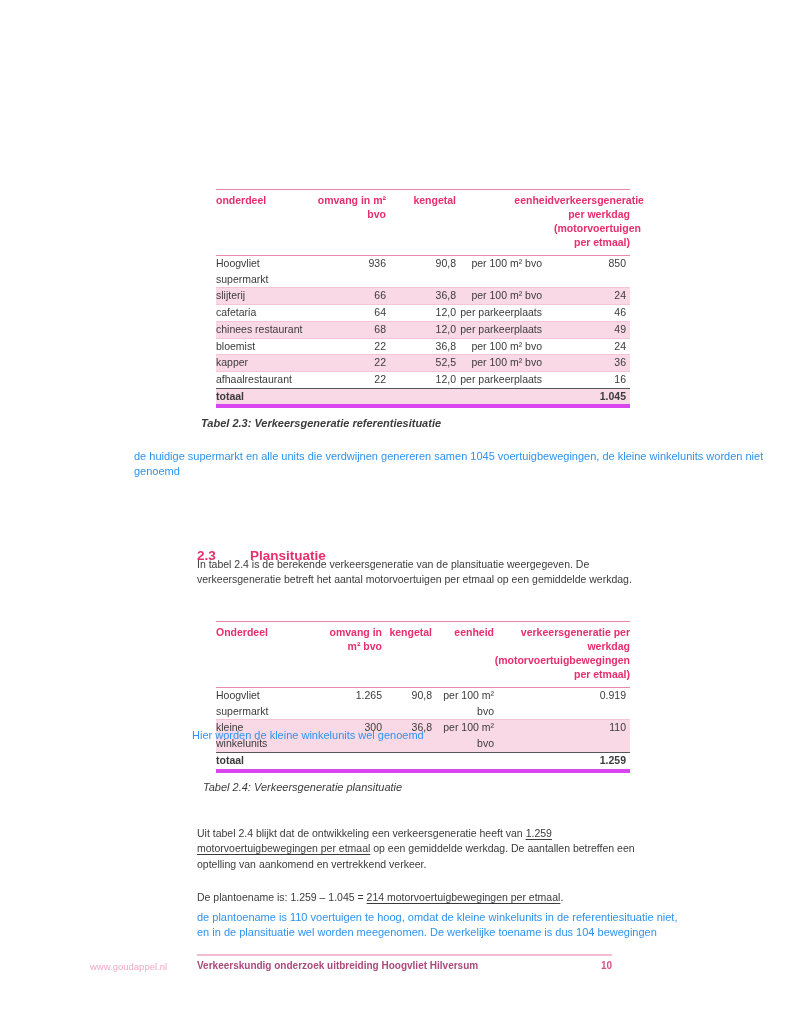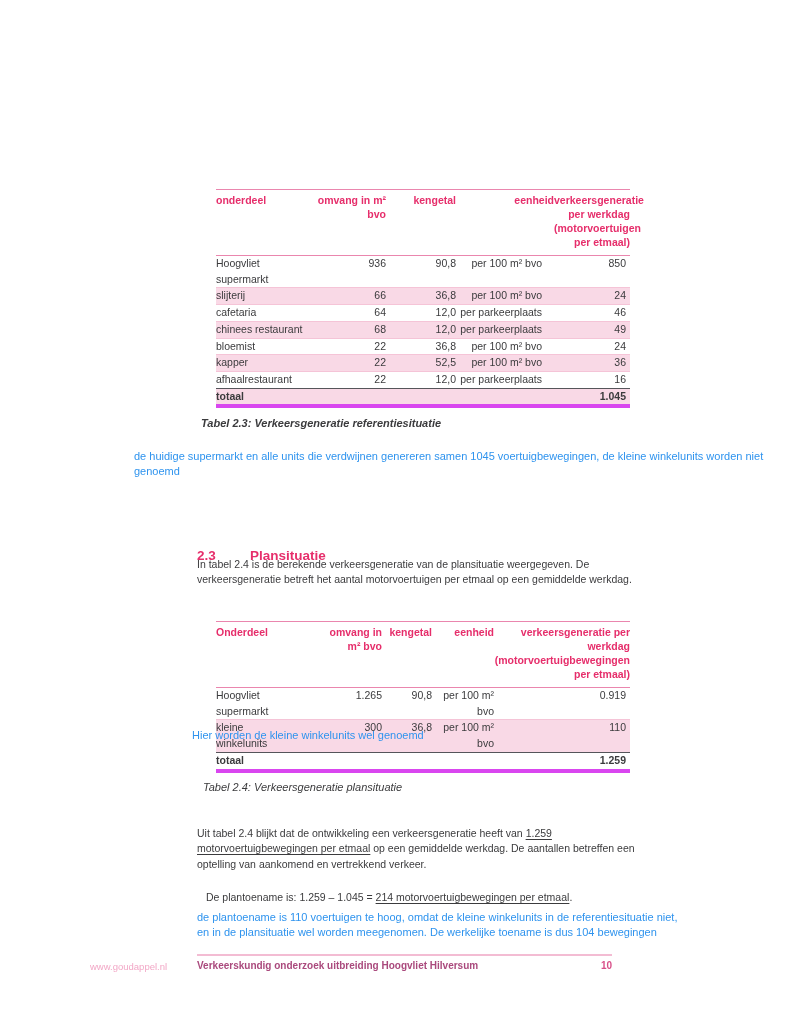--- a/index.html
+++ b/index.html
@@ -190,21 +190,21 @@
       </tbody>
     </table>
   </div>
 
   <div class="annotation" style="left:192px;top:728px;width:420px;">Hier worden de kleine winkelunits wel genoemd</div>
 
   <div class="caption" style="left:203px;top:781px;">Tabel 2.4: Verkeersgeneratie plansituatie</div>
 
   <div class="para" style="left:197px;top:826px;"><span>Uit tabel 2.4 blijkt dat de ontwikkeling een verkeersgeneratie heeft van </span><span class="underlined">1.259 motorvoertuigbewegingen per etmaal</span><span> op een gemiddelde werkdag. De aantallen betreffen een optelling van aankomend en vertrekkend verkeer.</span></div>
 
-  <div class="para" style="left:206px;top:890px;"><span>De plantoename is: 1.259 – 1.045 = </span><span class="underlined">214 motorvoertuigbewegingen per etmaal</span><span>.</span></div>
+  <div class="para" style="left:197px;top:890px;"><span>De plantoename is: 1.259 – 1.045 = </span><span class="underlined">214 motorvoertuigbewegingen per etmaal</span><span>.</span></div>
 
   <div class="annotation" style="left:197px;top:910px;width:570px;">de plantoename is 110 voertuigen te hoog, omdat de kleine winkelunits in de referentiesituatie niet,
 en in de plansituatie wel worden meegenomen. De werkelijke toename is dus 104 bewegingen</div>
 
   <div class="footer-rule"></div>
   <a class="footer-site" href="#">www.goudappel.nl</a>
   <div class="footer-title">Verkeerskundig onderzoek uitbreiding Hoogvliet Hilversum</div>
   <div class="footer-page">10</div>
 
 </div>

